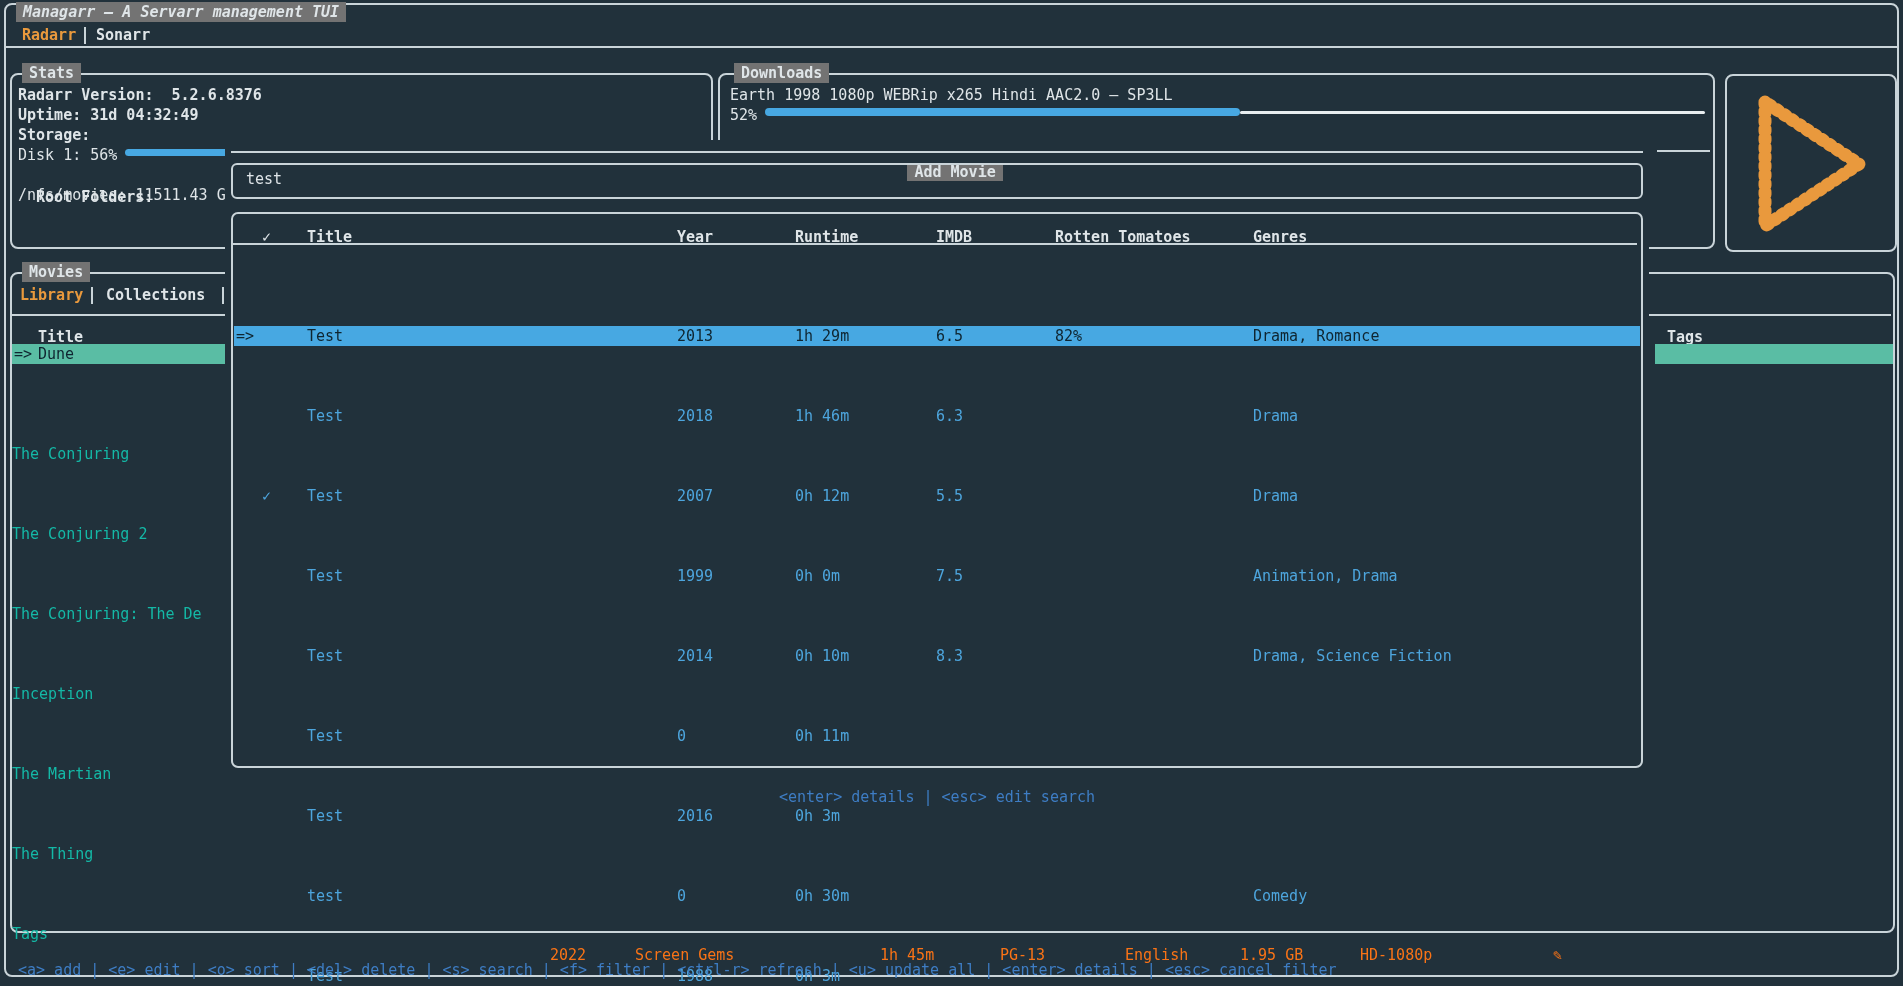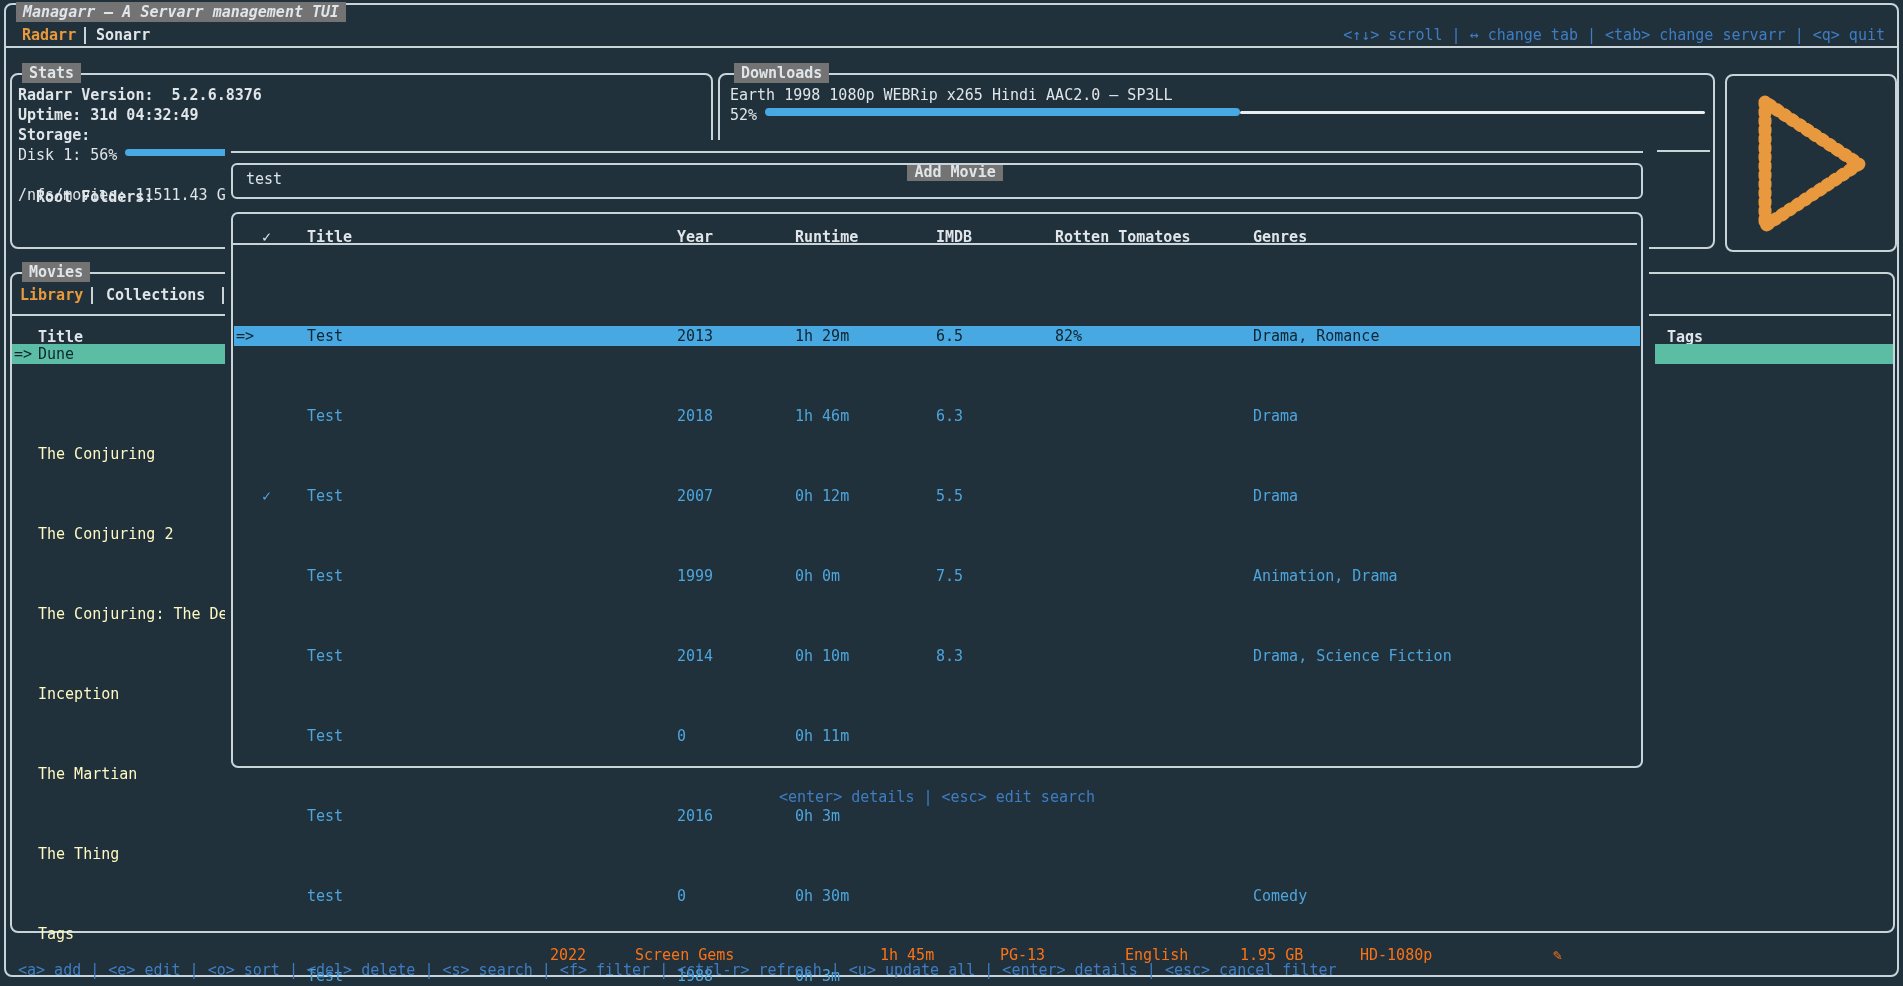--- a/index.html
+++ b/index.html
@@ -20,39 +20,38 @@
   
   .trow{position:relative;height:20px;}
   .trow .cell{position:absolute;top:0;white-space:pre;color:#4da5dd;}
   .trow.selected{background:#47a8e2;}
   .trow.selected .cell{color:#0f2530;}
   .c-marker{left:2px;}  .c-check{left:28px;}  .c-title{left:73px;width:365px;overflow:hidden;}
   .c-year{left:443px;}  .c-runtime{left:561px;} .c-imdb{left:702px;}
   .c-rt{left:821px;}    .c-genres{left:1019px;}
   .hcell{position:absolute;top:0;font-weight:bold;color:#dfe5e8;white-space:pre;}
   
-  .srow{position:relative;height:20px;padding-left:26px;white-space:pre;overflow:hidden;color:#fef9c3;}
+  .srow{position:relative;height:20px;white-space:pre;overflow:hidden;color:#14b8a6;}
   
   .frow{position:relative;height:20px;}
   .frow .fcell{position:absolute;top:0;white-space:pre;color:#f97316;}
   .f-year{left:10px;} .f-studio{left:95px;} .f-runtime{left:340px;} .f-rating{left:460px;}
   .f-language{left:585px;} .f-size{left:700px;} .f-quality{left:820px;} .f-pen{left:1013px;}
   .selrow{position:absolute;background:#5abda4;height:20px;}
   .selrow span{color:#0f2530;}
 </style>
 </head>
 <body>
 
 <div class="screen">
 
   <div class="panel" style="left:4px;top:3px;width:1891px;height:970px;"></div>
   <div class="hline" style="left:6px;top:46px;width:1891px;"></div>
 
   <div class="abs ptitle purple" style="left:16px;top:2px;">Managarr — A Servarr management TUI</div>
-  <div class="abs blue" style="left:1340px;top:25px;width:545px;text-align:right;">&lt;↑↓&gt; scroll | ↔ change tab | &lt;tab&gt; change servarr | &lt;q&gt; quit</div>
   <div class="abs b orange" style="left:22px;top:25px;">Radarr</div>
   <div class="vsep" style="left:84px;top:27px;"></div>
   <div class="abs b white" style="left:96px;top:25px;">Sonarr</div>
 
   <div class="panel" style="left:10px;top:73px;width:699px;height:172px;"></div>
   <div class="ptitle" style="left:22px;top:63px;">Stats</div>
   <div class="abs b white" style="left:18px;top:85px;">Radarr Version:  5.2.6.8376</div>
   <div class="abs b white" style="left:18px;top:105px;">Uptime: 31d 04:32:49</div>
   <div class="abs b white" style="left:18px;top:125px;">Storage:</div>
   <div class="abs white" style="left:18px;top:145px;">Disk 1: 56%</div>

